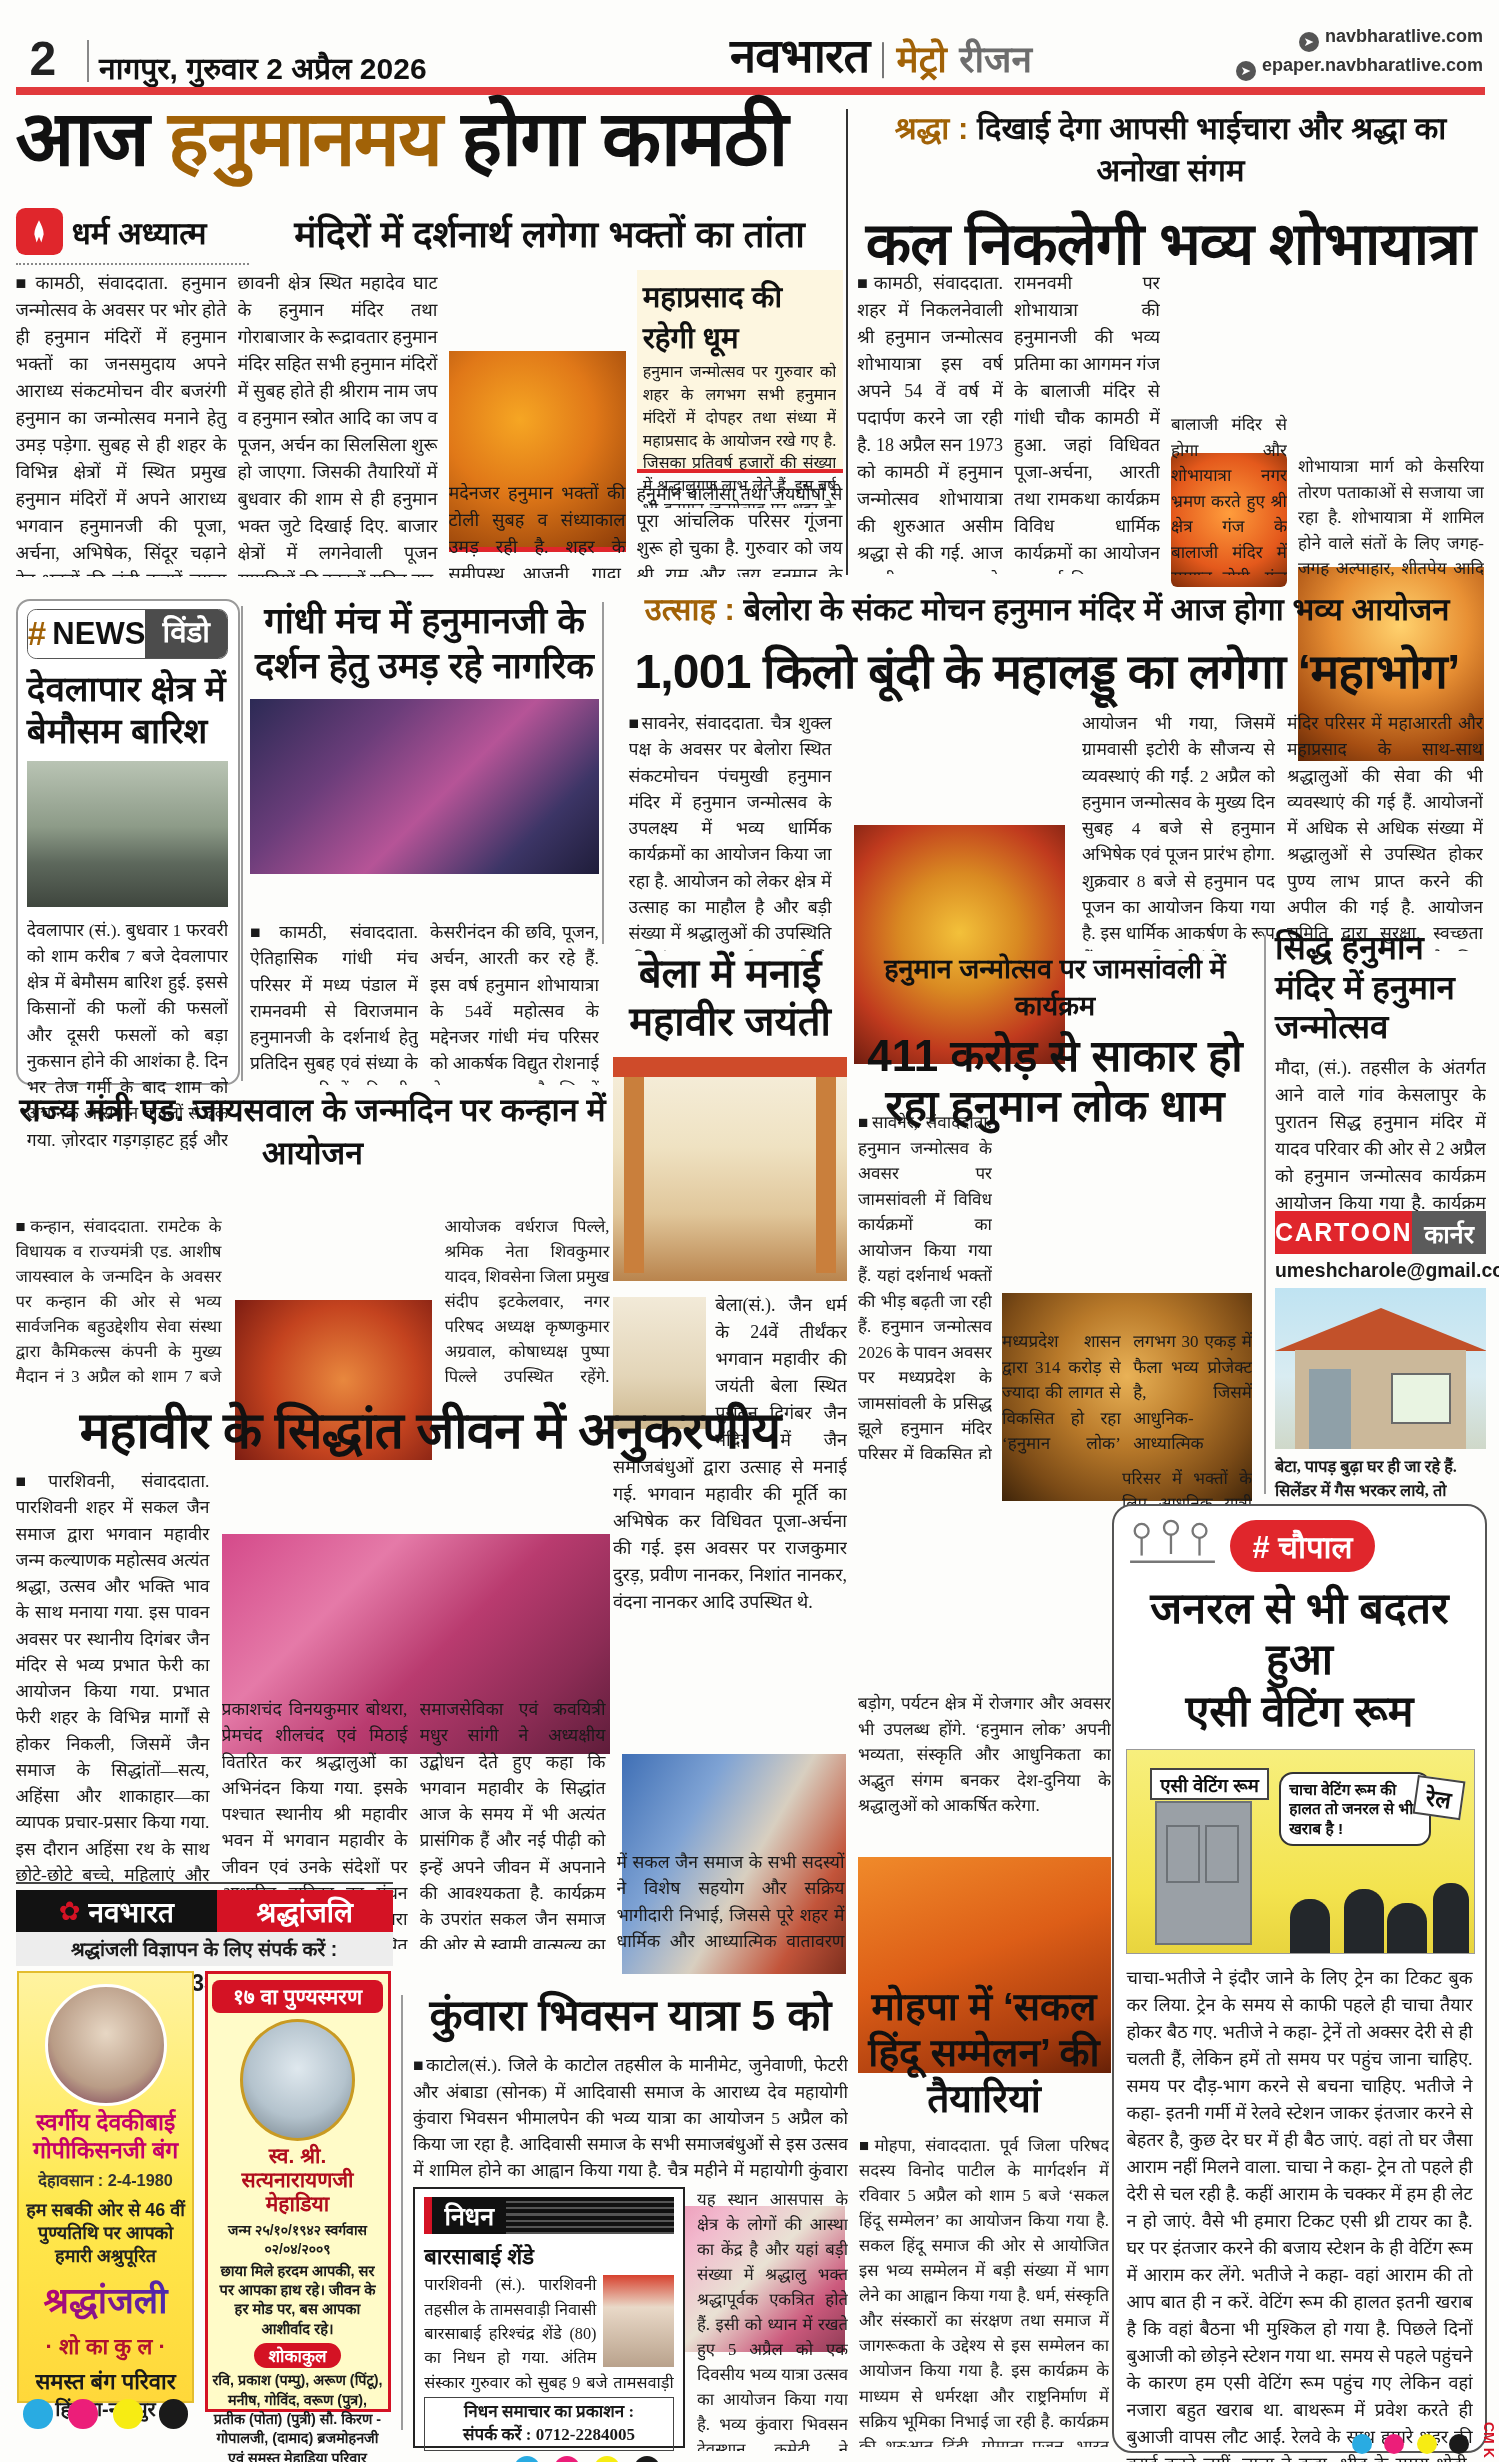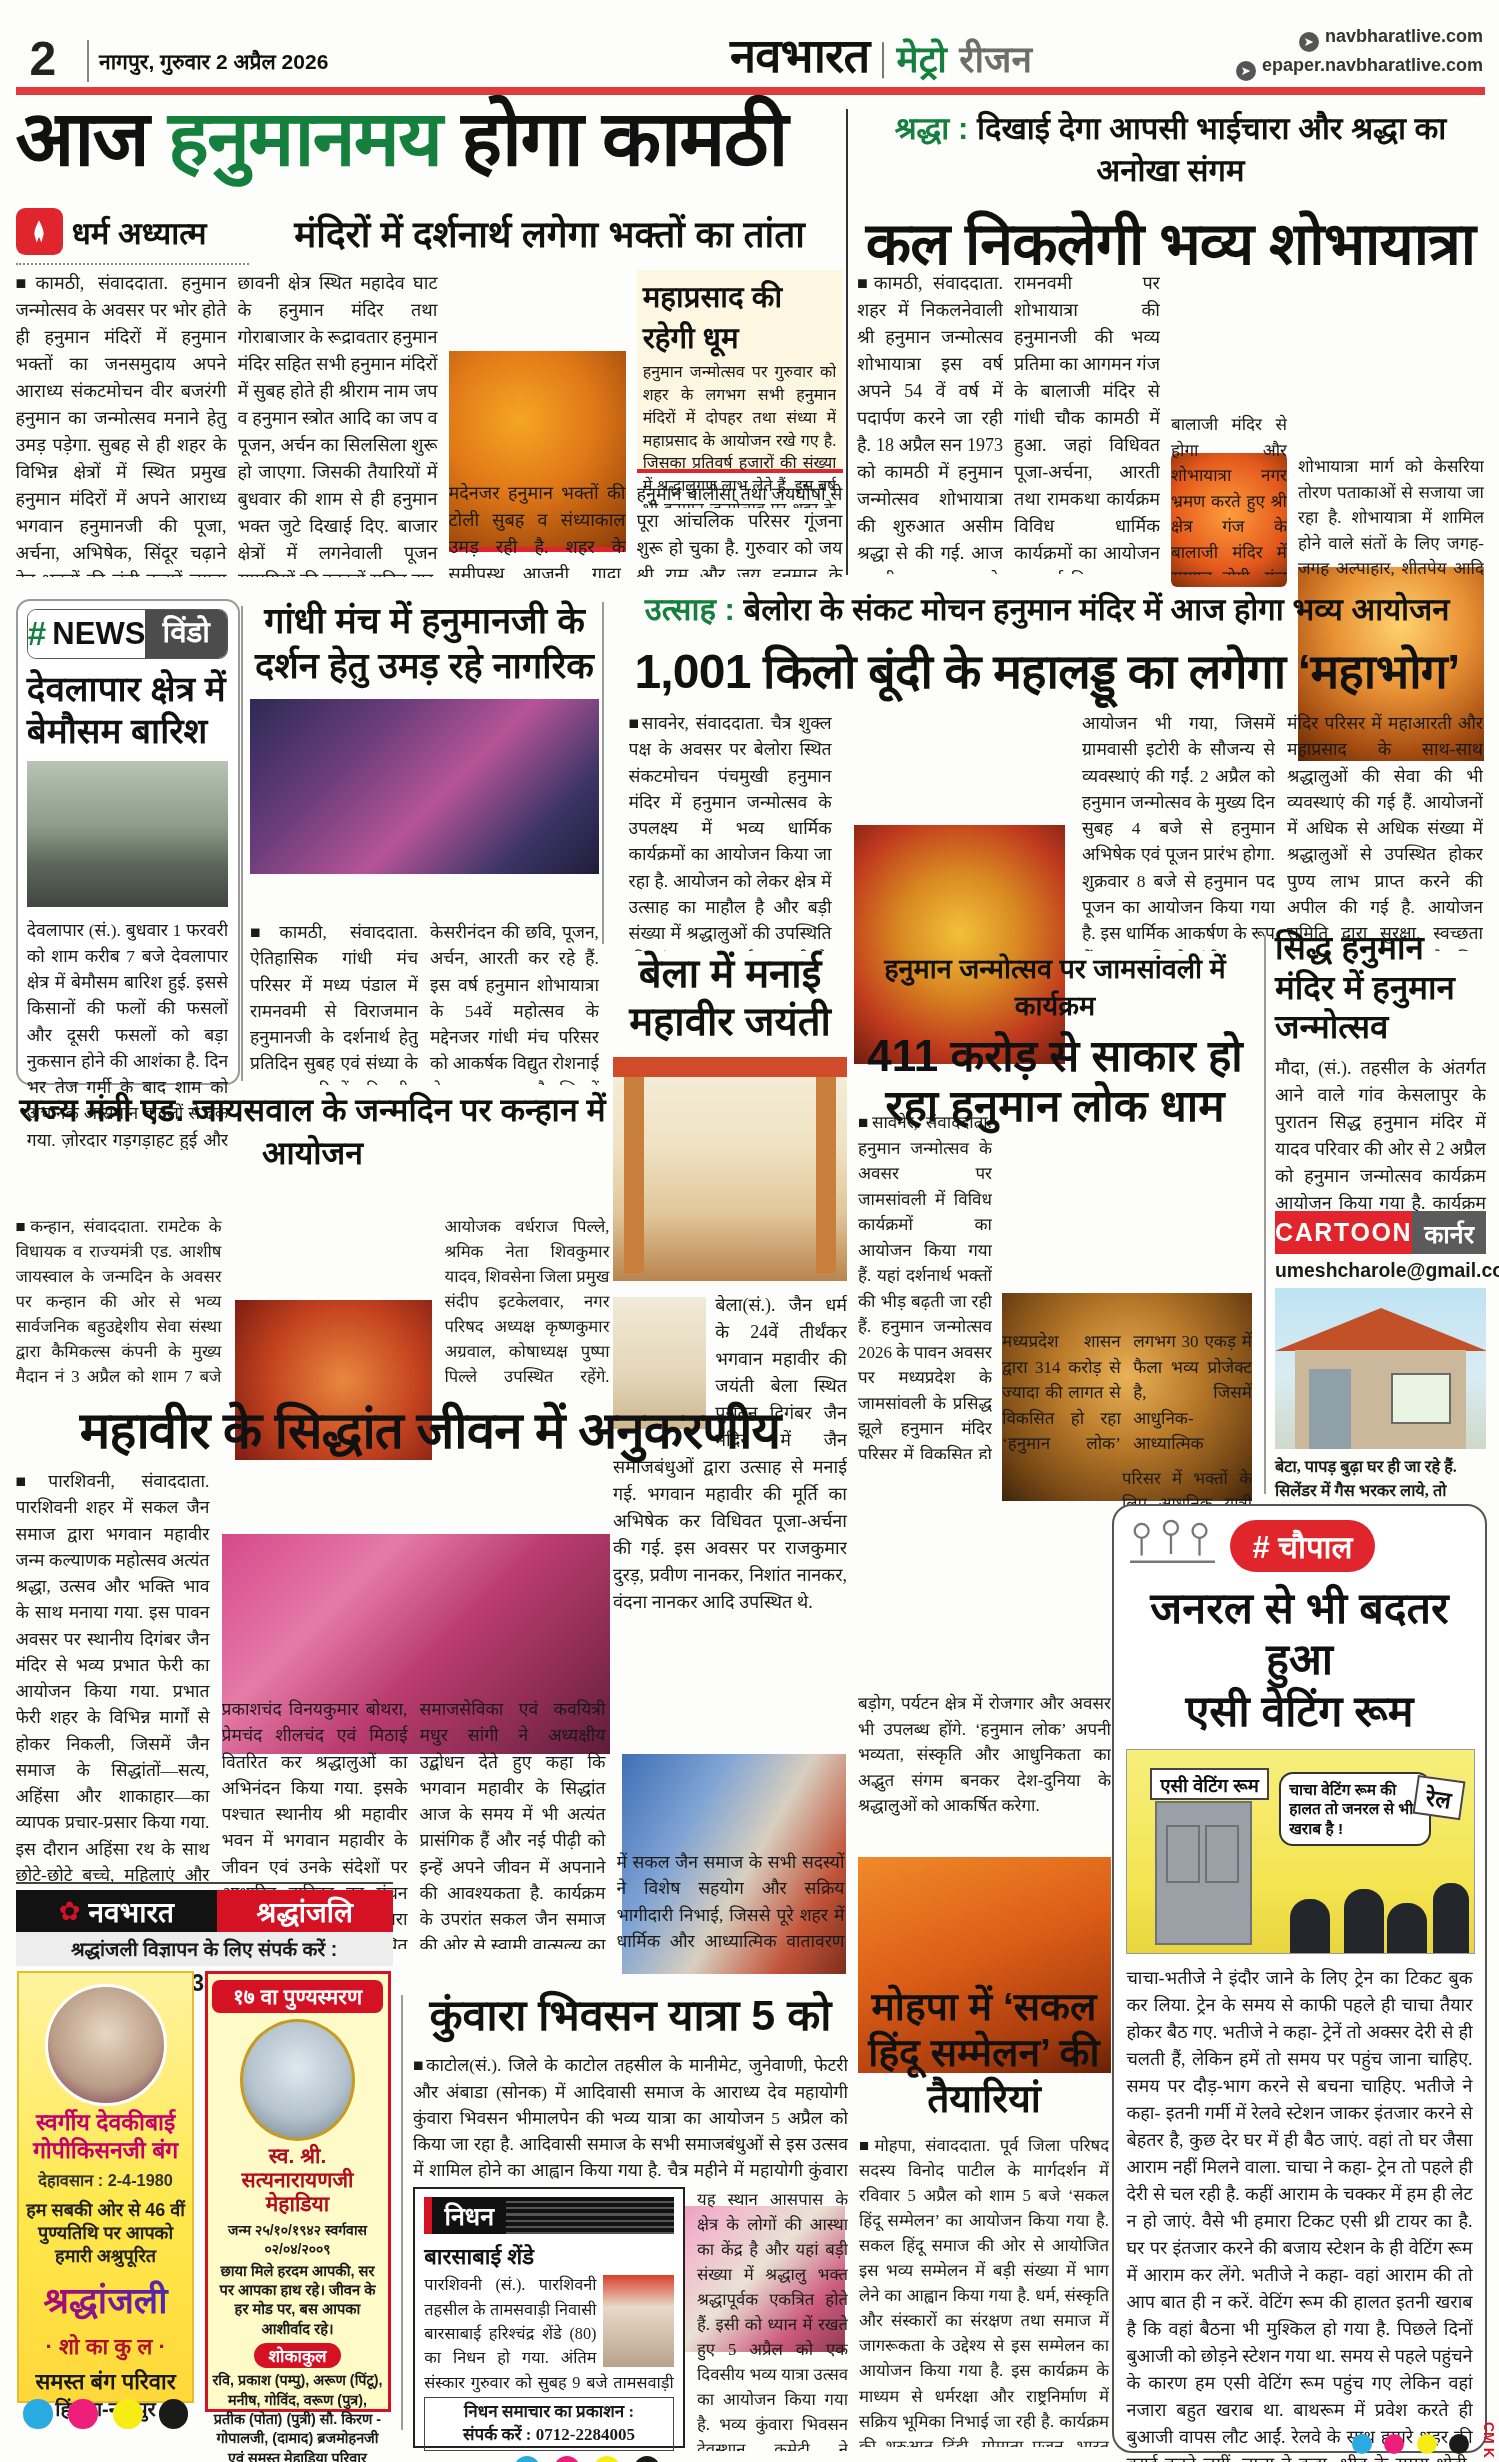--- a/index.html
+++ b/index.html
@@ -2,21 +2,21 @@
 <html style="font-size:12.4px"><head>
 <meta charset="utf-8">
 <style>
   html,body{margin:0;padding:0;background:#e8e8e8;}
   #sheet{position:relative;width:1500px;height:2462px;background:#fdfdfb;margin:0 auto;overflow:hidden;
          font-family:"Liberation Serif",serif;color:#1a1a1a;}
   .abs{position:absolute;}
   .hl{font-family:"Liberation Sans",sans-serif;font-weight:800;color:#111;}
   .body-txt{font-size:18px;line-height:1.5;text-align:justify;overflow:hidden;}
   .center{text-align:center;}
-  .red{color:#15803d;text-align:right;}
+  .red{color:#a16207;text-align:right;}
   .rule-v{background:#9b9b9b;width:1.6px;}
   .rule-v-dark{background:#333;width:1.6px;}
   .ph{background:#ccc;position:relative;overflow:hidden;}
   .caption{font-size:16.3px;line-height:1.45;}
   
   .site-ic{display:inline-block;width:20px;height:20px;border-radius:50%;background:#555;color:#fff;
            font-size:12.4px;line-height:20px;text-align:center;vertical-align:-3.9px;margin-right:6.2px;font-family:"DejaVu Sans",sans-serif;}
   
   .pill{display:inline-block;border-radius:31px;background:#e0262c;color:#fff;font-family:"Liberation Sans",sans-serif;font-weight:800;}
   .dot{display:inline-block;border-radius:50%;}
@@ -25,21 +25,21 @@
              font-family:"Liberation Sans",sans-serif;font-weight:700;font-size:17px;}
   .cmyk span{width:29.5px;height:29.5px;margin-right:7.8px;}
 </style>
 </head>
 <body>
 
 <div id="sheet">
 
   <div class="abs hl" style="left:29.5px;top:31px;font-size:48px;font-weight:700;color:#222;">2</div>
   <div class="abs" style="left:87px;top:40px;width:2.3px;height:42px;background:#888;"></div>
-  <div class="abs hl" style="left:99px;top:47px;font-size:21px;font-weight:700;">नागपुर, गुरुवार 2 अप्रैल 2026</div>
+  <div class="abs hl" style="left:99px;top:47px;font-size:30px;font-weight:700;">नागपुर, गुरुवार 2 अप्रैल 2026</div>
 
   <div class="abs" style="left:730px;top:22px;display:flex;align-items:baseline;gap:12.4px;">
     <span class="hl" style="font-size:47px;font-weight:900;letter-spacing:-0.8px;">नवभारत</span>
     <span style="display:inline-block;width:2.3px;height:36px;background:#777;transform:translateY(6.2px);"></span>
     <span class="hl red" style="font-size:37px;font-weight:900;">मेट्रो</span>
     <span class="hl" style="font-size:37px;font-weight:800;color:#6d6d6d;">रीजन</span>
   </div>
 
   <div class="abs" style="right:17px;top:23px;text-align:right;font-family:'Liberation Sans',sans-serif;font-size:18px;font-weight:700;color:#333;line-height:1.55;">
     <div><span class="site-ic">➤</span><span>navbharatlive.com</span></div>

